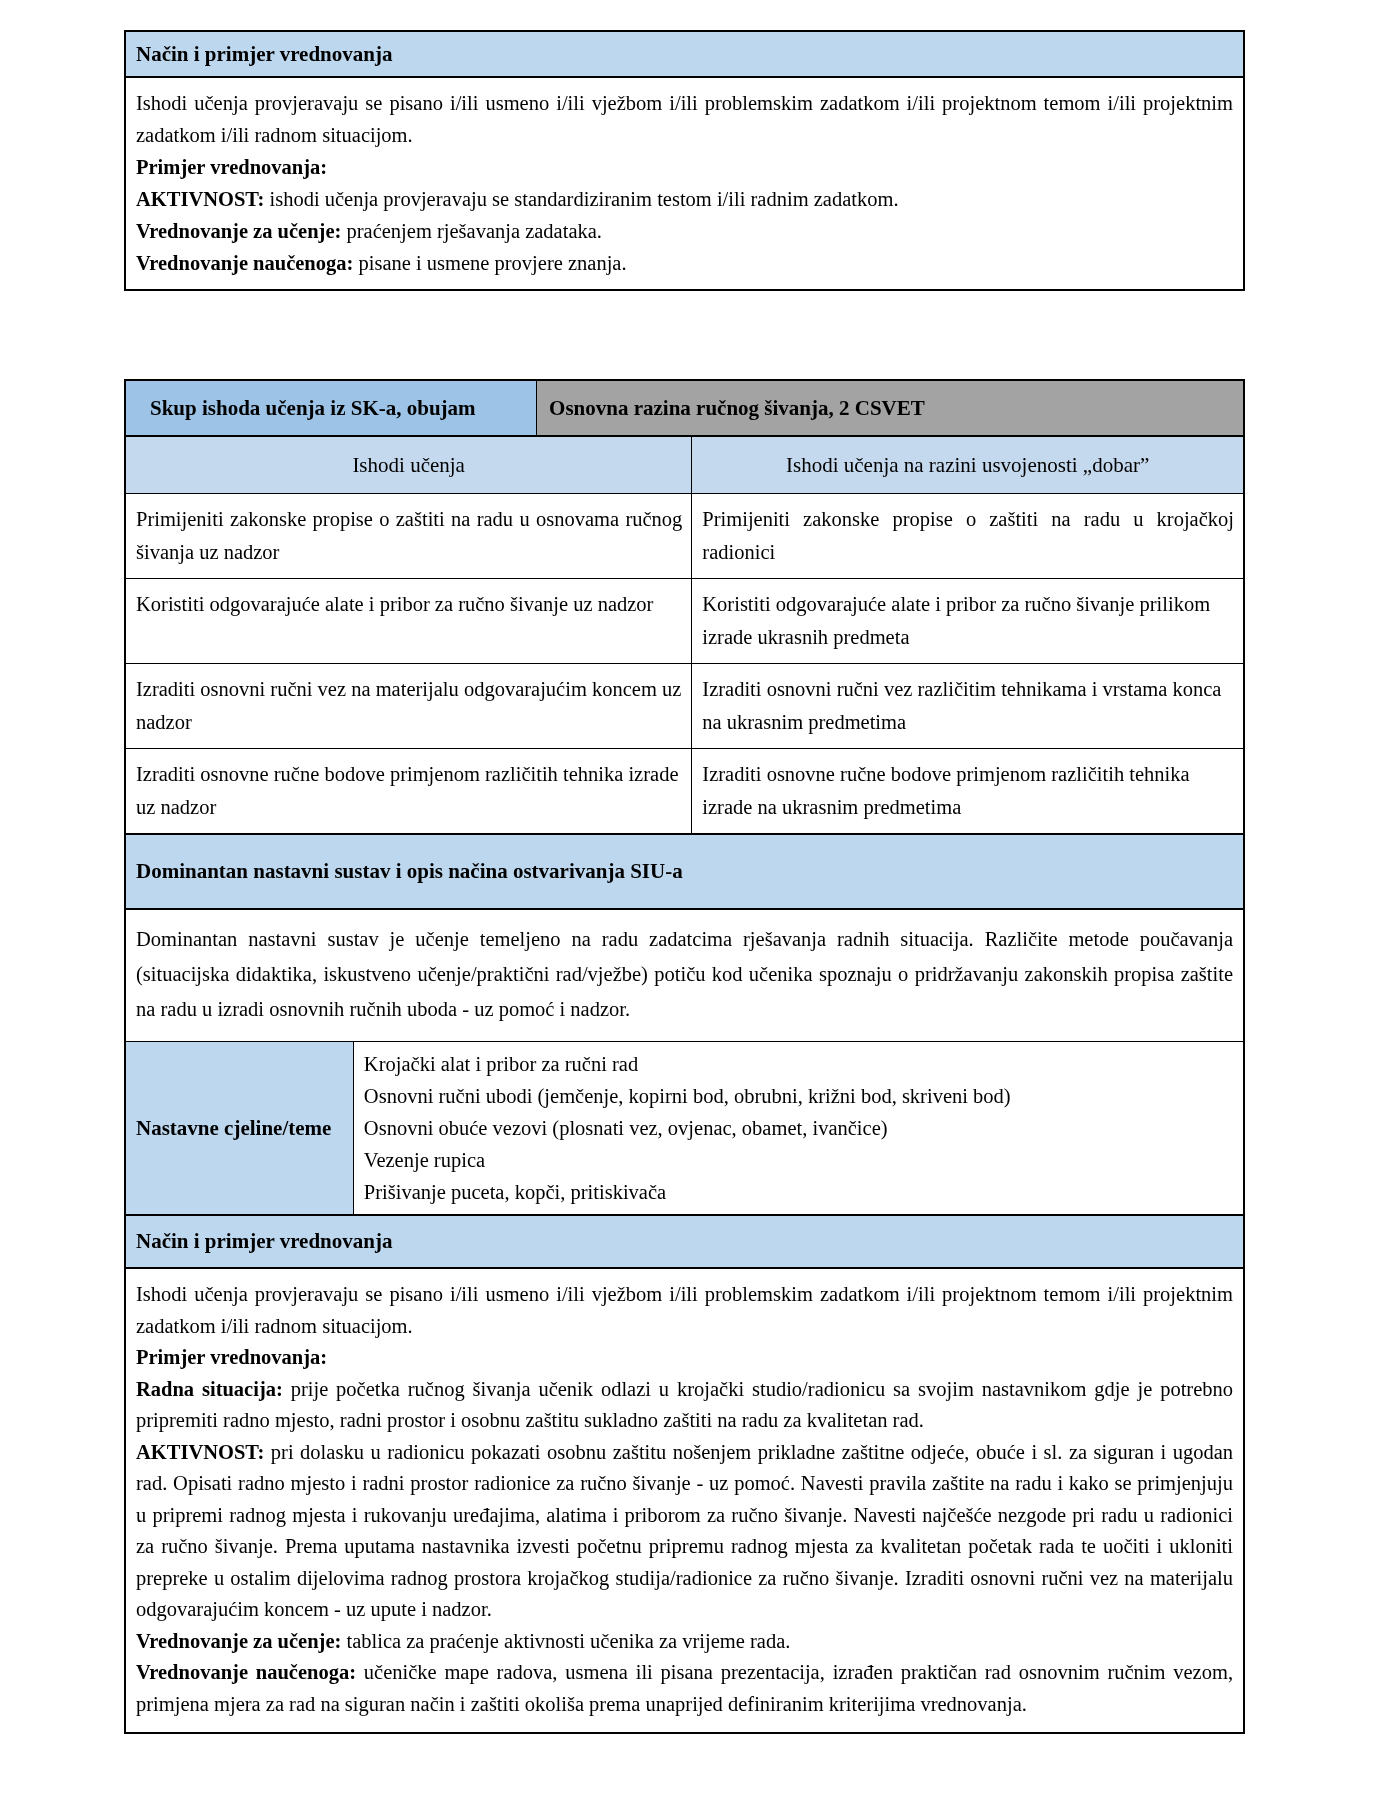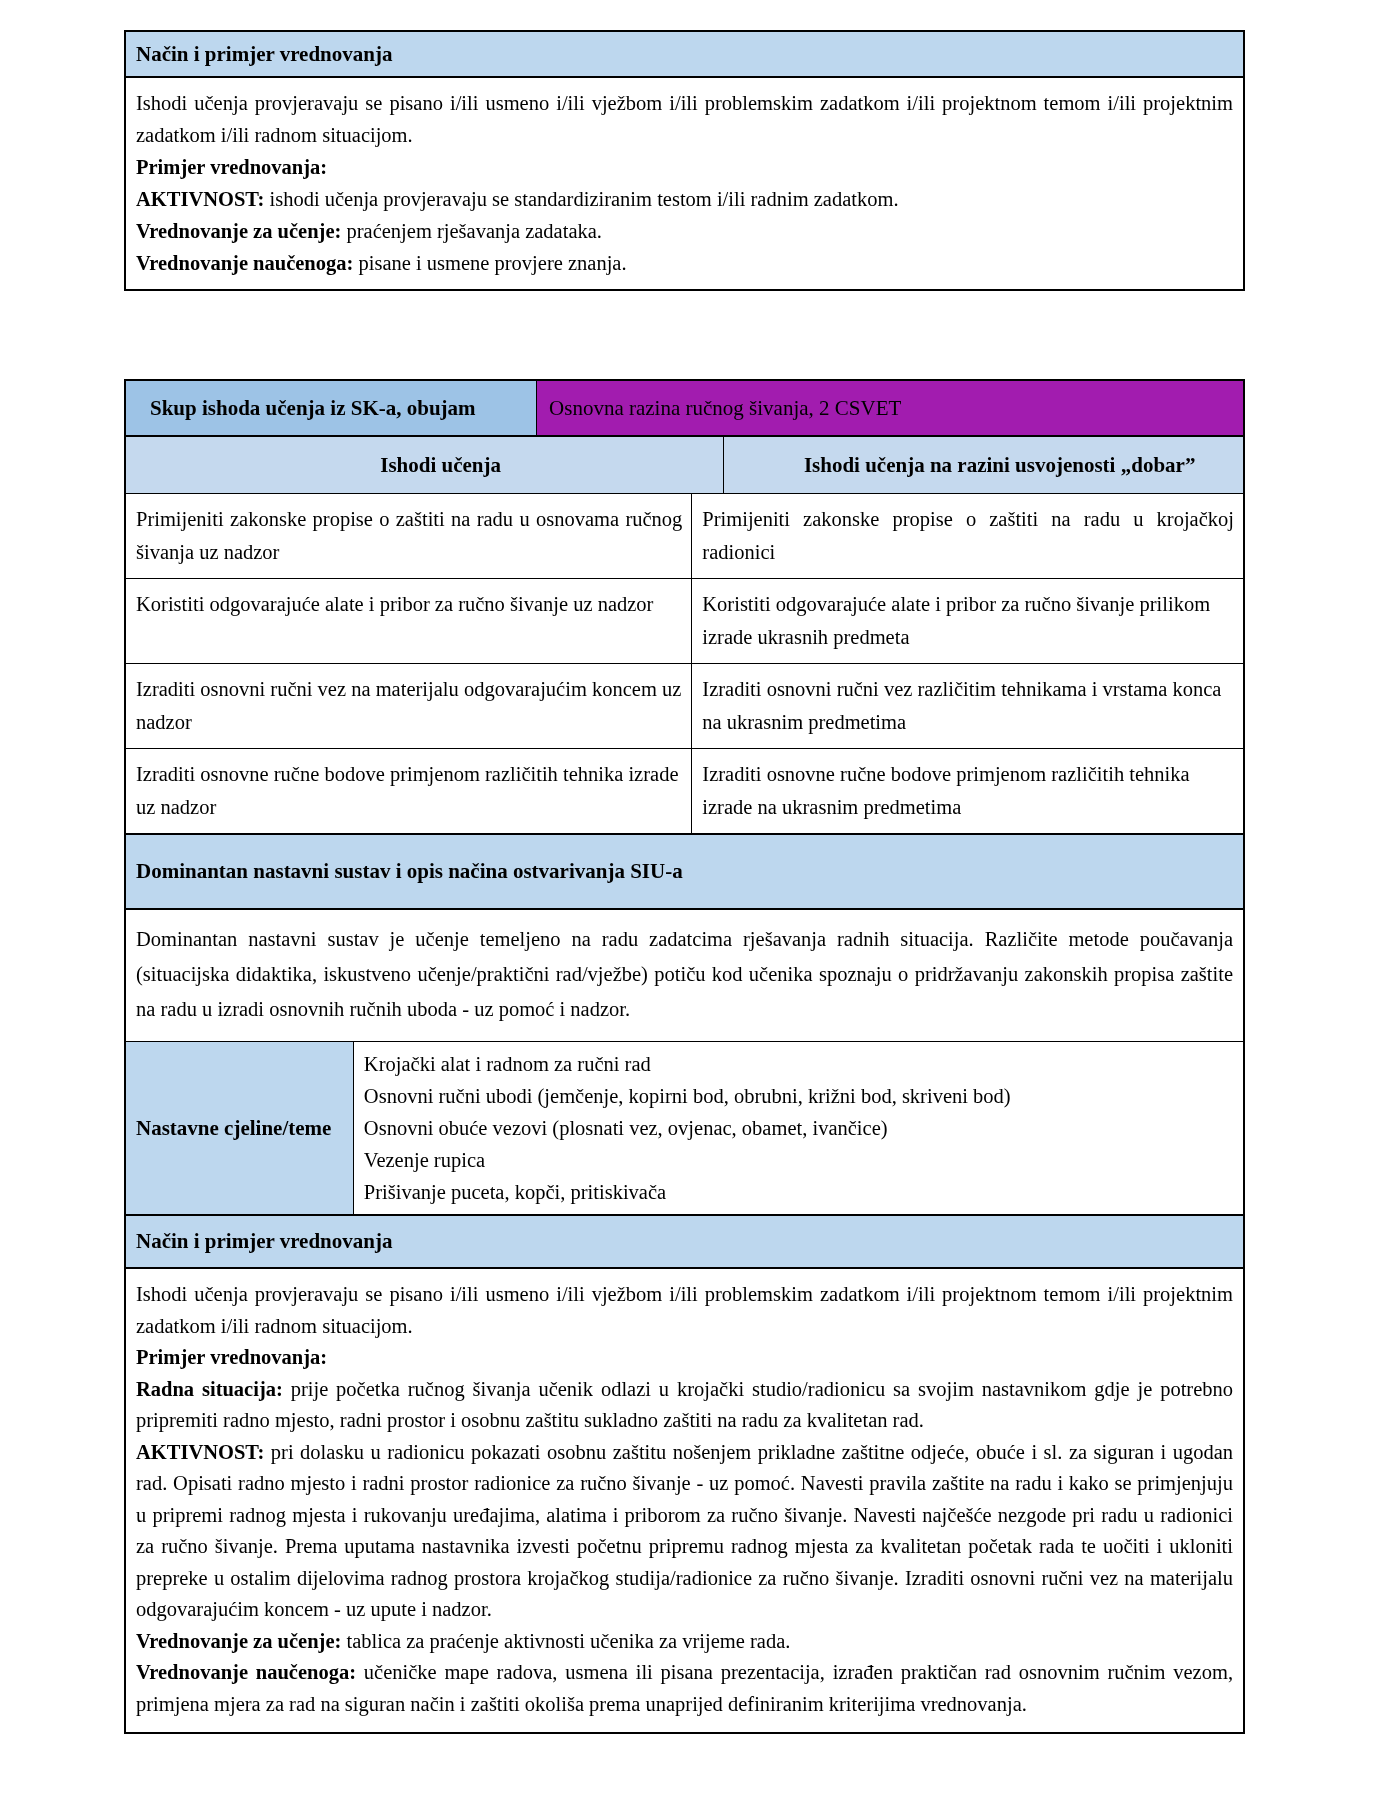--- a/index.html
+++ b/index.html
@@ -64,37 +64,36 @@
     background: #9dc3e6;
     border-right: 1px solid #000;
     font-weight: bold;
     font-size: 21px;
     display: flex;
     align-items: center;
     padding: 0 24px;
   }
   .cellA2 {
     flex: 1;
-    background: #a21caf;
-    font-weight: normal;
+    background: #a3a3a3;
+    font-weight: bold;
     font-size: 21px;
     display: flex;
     align-items: center;
     padding: 0 12px;
   }
 
   .rowB { border-bottom: 1px solid #000; min-height: 57px; background: #c5d9ee; }
   .rowB > div {
-    font-weight: bold;
+    font-weight: normal;
     font-size: 21px;
     display: flex;
     align-items: center;
     justify-content: center;
     text-align: center;
-    margin-left: 32px;
   }
   .cellB1 { width: 50.7%; border-right: 1px solid #000; }
   .cellB2 { flex: 1; }
 
   .outc { border-bottom: 1px solid #000; min-height: 85px; background: #fff; }
   .outc > div {
     font-size: 20.5px;
     line-height: 33px;
     padding: 9px 9px 9px 10px;
   }
@@ -197,21 +196,21 @@
         <span>Dominantan nastavni sustav i opis načina ostvarivanja SIU-a</span>
       </div>
 
       <div class="rowH">
         <p class="j">Dominantan  nastavni sustav je učenje temeljeno na radu zadatcima rješavanja radnih situacija. Različite  metode poučavanja  (situacijska  didaktika,  iskustveno  učenje/praktični  rad/vježbe)  potiču  kod  učenika  spoznaju  o pridržavanju zakonskih propisa  zaštite na radu u izradi osnovnih ručnih uboda - uz pomoć i nadzor.</p>
       </div>
 
       <div class="row rowI">
         <div class="cellI1">Nastavne cjeline/teme</div>
         <div class="cellI2">
-          <div class="line">Krojački alat i radnom za ručni rad</div>
+          <div class="line">Krojački alat i pribor za ručni rad</div>
           <div class="line">Osnovni ručni ubodi (jemčenje, kopirni bod, obrubni, križni bod, skriveni bod)</div>
           <div class="line">Osnovni obuće vezovi (plosnati vez, ovjenac, obamet, ivančice)</div>
           <div class="line">Vezenje rupica</div>
           <div class="line">Prišivanje puceta, kopči, pritiskivača</div>
         </div>
       </div>
 
       <div class="hdr rowJ">
         <span>Način i primjer vrednovanja</span>
       </div>

